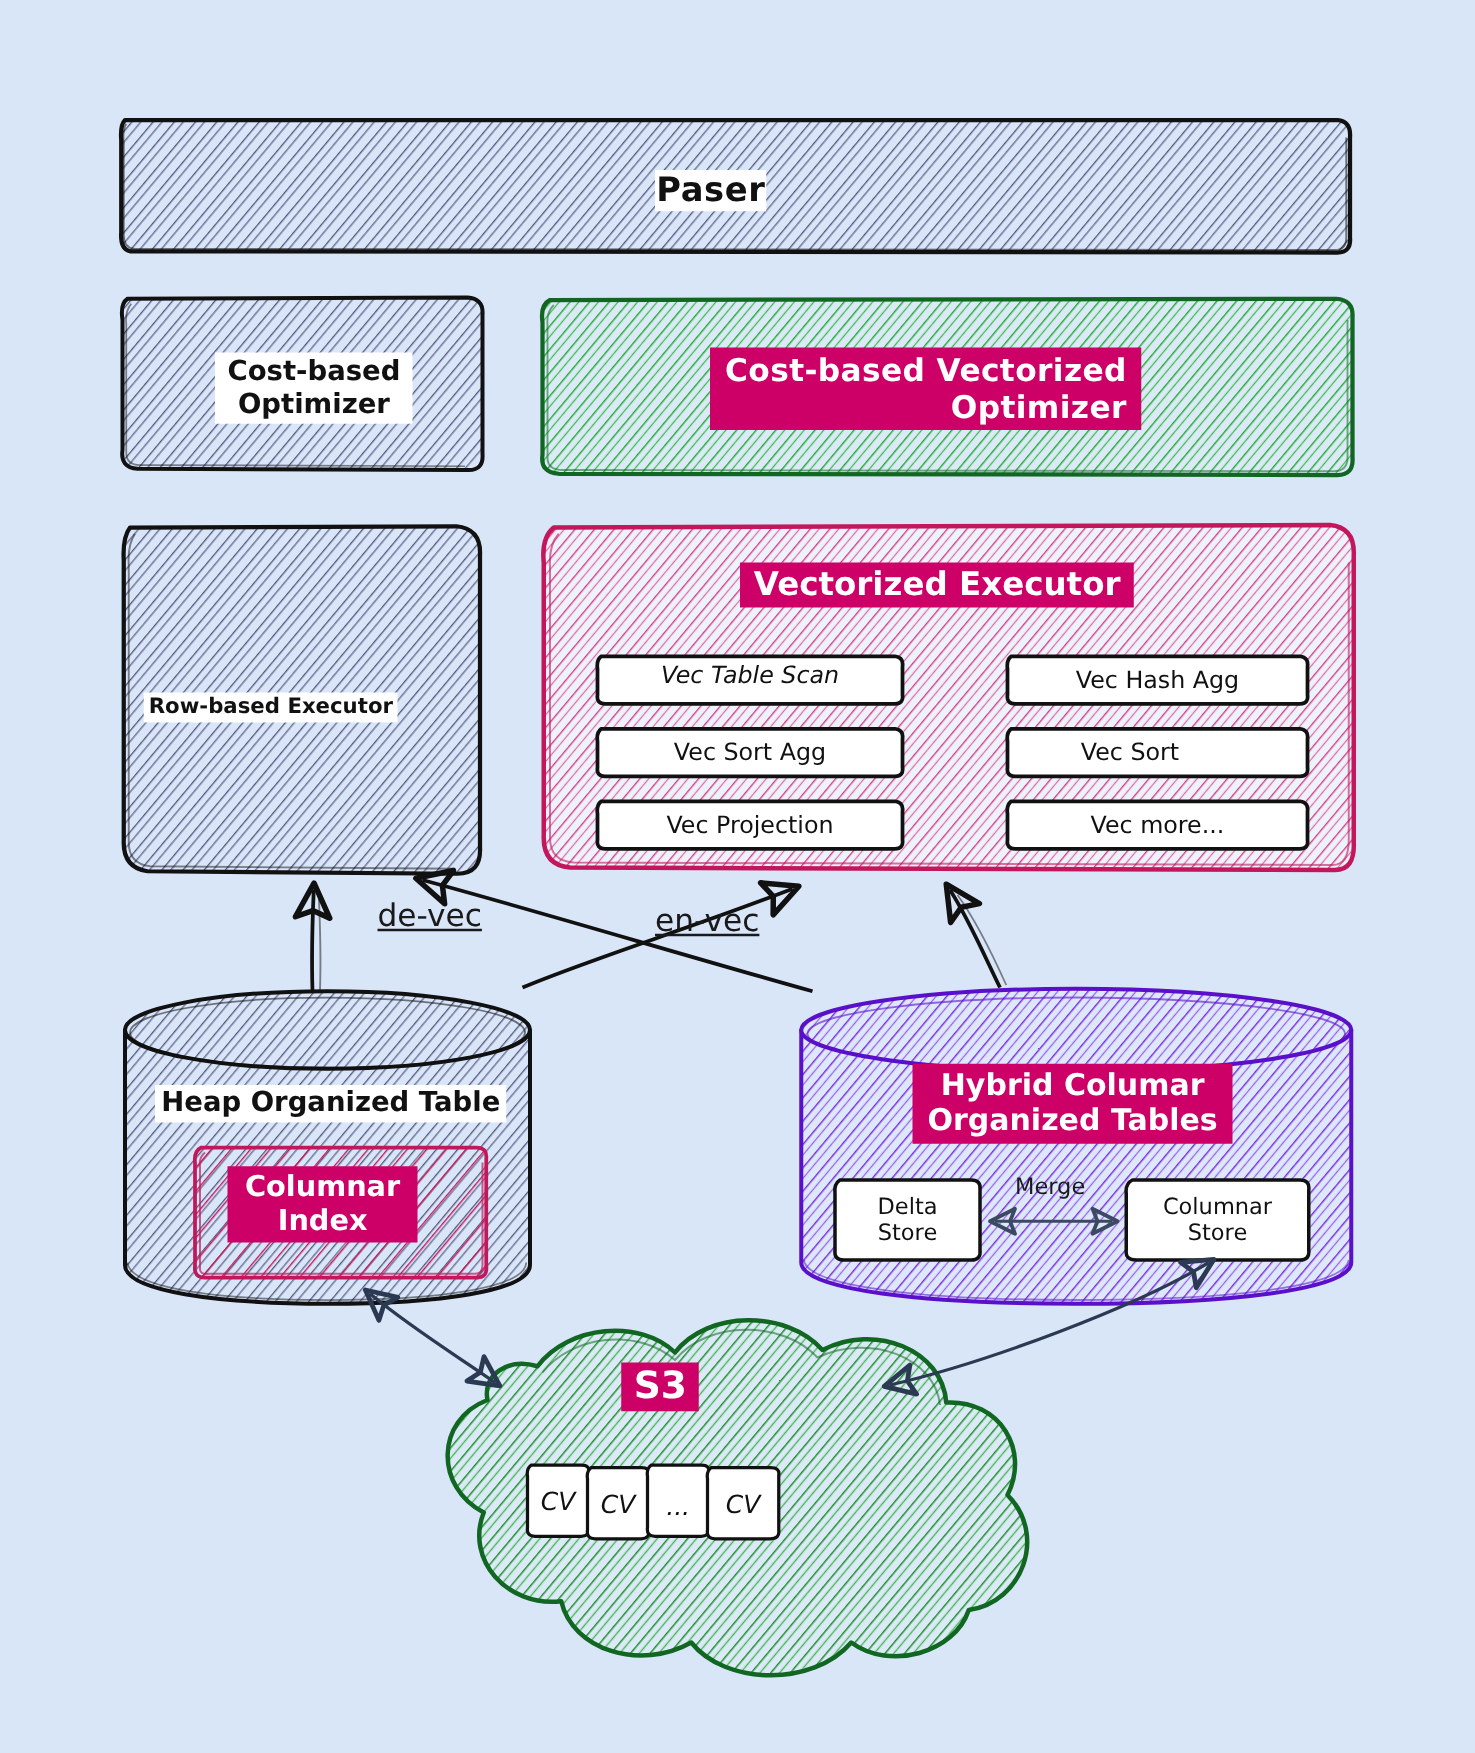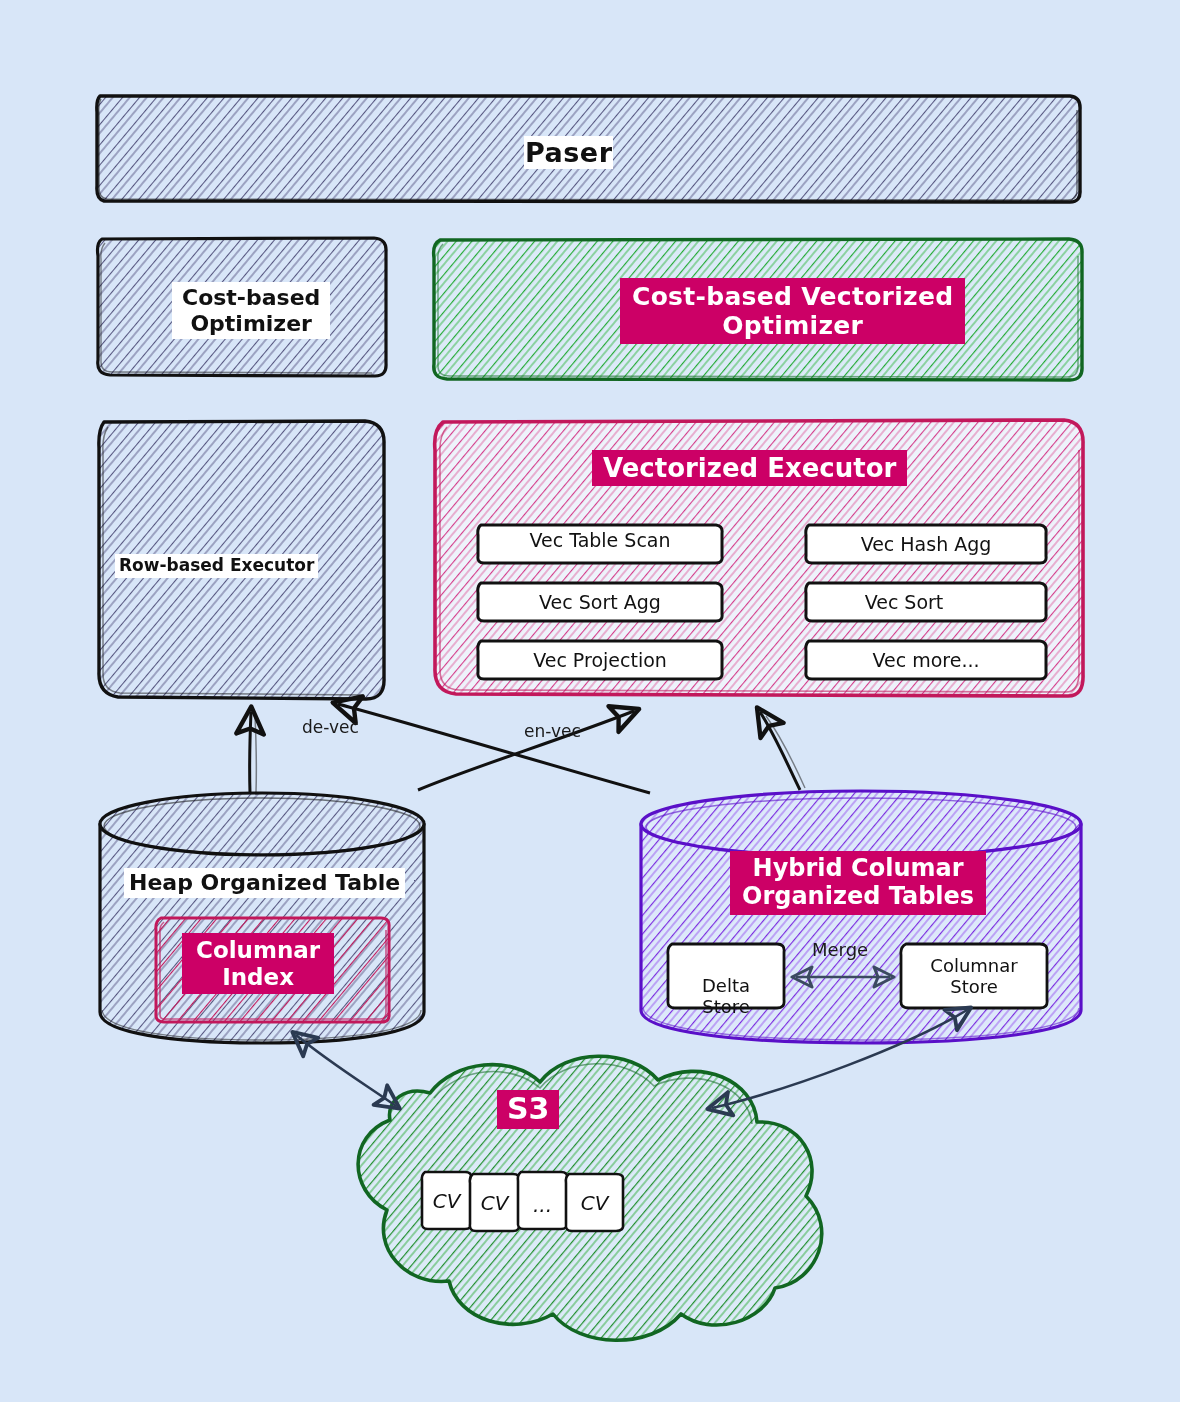--- a/index.html
+++ b/index.html
@@ -29,21 +29,21 @@
   .t-paser{font-size:27px;font-weight:700;letter-spacing:.5px;padding:1px 1px;}
   .t-opt{font-size:22px;font-weight:600;padding:3px 10px;text-align:center;}
   .t-optv{font-size:25px;font-weight:700;padding:4px 12px;letter-spacing:.3px;}
   .t-rowexec{font-size:17px;font-weight:600;padding:2px 4px;}
   .t-vecexec{font-size:26px;font-weight:700;padding:3px 11px;}
   .t-op{font-size:19px;font-weight:500;color:#111;}
   .t-cyl{font-size:22px;font-weight:600;padding:2px 5px;}
   .t-cylpink{font-size:24px;font-weight:700;padding:4px 12px;}
   .t-idx{font-size:23px;font-weight:700;padding:4px 14px;}
   .t-store{font-size:18px;font-weight:500;color:#111;}
-  .t-edge{font-size:17px;font-weight:500;color:#111;}
+  .t-edge{font-size:25px;font-weight:500;color:#111;text-decoration:underline;}
   .t-s3{font-size:30px;font-weight:800;padding:2px 10px;}
   .t-cv{font-size:20px;font-style:italic;color:#111;}
 
   .opbox-label{
     position:absolute;display:flex;align-items:center;justify-content:center;
   }
 </style>
 </head>
 <body>
 
@@ -207,28 +207,28 @@
     <g>
       <path d="M967 1010 C910 1045 790 1090 712 1108" fill="none" stroke="#2b3a52" stroke-width="2.6" marker-start="url(#arrHeadD)" marker-end="url(#arrHeadD)"></path>
     </g>
   </svg>
 
   <div class="lbl white-bg t-paser" style="left:524px;top:136px;">Paser</div>
 
   <div class="lbl white-bg t-opt" style="left:172px;top:282px;">Cost-based
 Optimizer</div>
 
-  <div class="lbl pink-bg t-optv" style="left:620px;top:278px;">Cost-based Vectorized
+  <div class="lbl pink-bg t-optv" style="left:568px;top:278px;text-align:right;">Cost-based Vectorized
 Optimizer</div>
 
   <div class="lbl white-bg t-rowexec" style="left:115px;top:554px;">Row-based Executor</div>
 
   <div class="lbl pink-bg t-vecexec" style="left:592px;top:450px;">Vectorized Executor</div>
 
-  <div class="opbox-label" style="left:478px;top:525px;width:244px;height:30px;">
+  <div class="opbox-label" style="left:478px;top:525px;width:244px;height:30px;font-style:italic;">
     <span class="t-op">Vec Table Scan</span>
   </div>
   <div class="opbox-label" style="left:478px;top:583px;width:244px;height:38px;">
     <span class="t-op">Vec Sort Agg</span>
   </div>
   <div class="opbox-label" style="left:478px;top:641px;width:244px;height:38px;">
     <span class="t-op">Vec Projection</span>
   </div>
 
   <div class="opbox-label" style="left:806px;top:525px;width:240px;height:38px;">
@@ -245,21 +245,21 @@
   <div class="lbl plain t-edge" style="left:524px;top:722px;">en-vec</div>
 
   <div class="lbl white-bg t-cyl" style="left:124px;top:868px;">Heap Organized Table</div>
 
   <div class="lbl pink-bg t-idx" style="left:182px;top:933px;">Columnar
 Index</div>
 
   <div class="lbl pink-bg t-cylpink" style="left:730px;top:851px;">Hybrid Columar
 Organized Tables</div>
 
-  <div class="opbox-label" style="left:668px;top:944px;width:116px;height:64px;margin-top:20px;">
+  <div class="opbox-label" style="left:668px;top:944px;width:116px;height:64px;">
     <span class="t-store" style="text-align:center;white-space:pre;">Delta
 Store</span>
   </div>
   <div class="opbox-label" style="left:901px;top:944px;width:146px;height:64px;">
     <span class="t-store" style="text-align:center;white-space:pre;">Columnar
 Store</span>
   </div>
 
   <div class="lbl plain t-store" style="left:812px;top:940px;">Merge</div>
 

